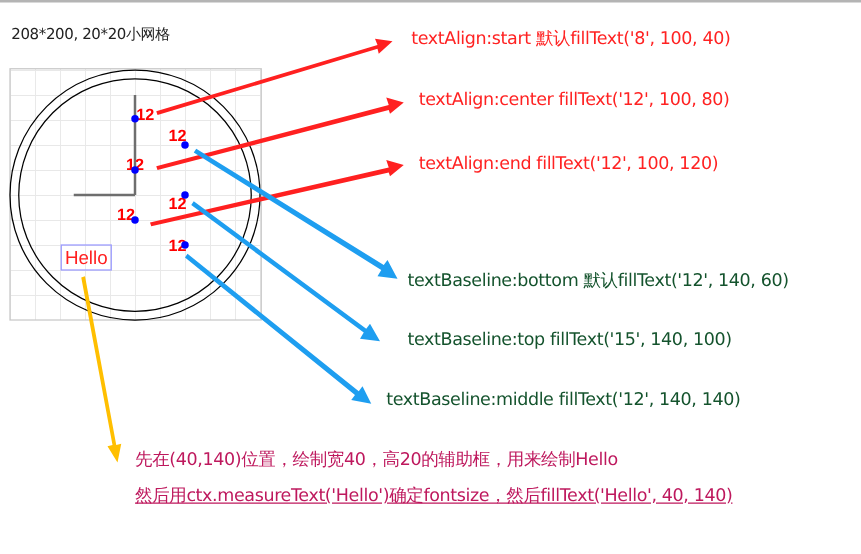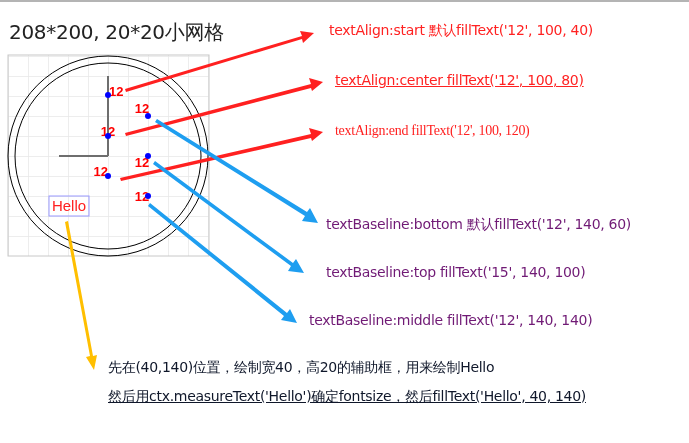--- a/index.html
+++ b/index.html
@@ -1,23 +1,23 @@
 <!DOCTYPE html>
 <html><head>
 <meta charset="utf-8">
 <style>
   html, body { margin:0; padding:0; }
   body { width:689px; height:443px; position:relative; background:#ffffff; overflow:hidden;
          font-family:"DejaVu Sans","Liberation Sans",sans-serif; }
   .topline { position:absolute; left:0; top:0; width:689px; height:2px; background:#b4b4b4; }
-  .caption { position:absolute; left:9px; top:19px; font-size:20px; color:#222; white-space:nowrap; letter-spacing:-0.3px;text-align:center; }
+  .caption { position:absolute; left:9px; top:19px; font-size:12px; color:#222; white-space:nowrap; letter-spacing:-0.3px;text-align:center; }
   .label { position:absolute; font-size:14px; white-space:nowrap; letter-spacing:-0.3px; }
   .red { color:#ff2222; }
-  .blue { color:#701a75; }
-  .yellow { color:#0f172a; }
+  .blue { color:#14532d; }
+  .yellow { color:#be185d; }
   svg.overlay { position:absolute; left:0; top:0; }
 </style>
 </head>
 <body>
 
 <div class="topline"></div>
 <div class="caption">208*200, 20*20小网格</div>
 
 <svg class="overlay" width="689" height="443">
   <defs>
@@ -60,20 +60,20 @@
   <g fill="#1e9ef0">
     <polygon points="157,119 307,212 310,208 318,223 302,221 305,216 155,122"></polygon>
     <polygon points="155,161 293,263 296,259 304,273 288,271 291,266 153,164"></polygon>
     <polygon points="150,203 287,313 290,309 297,323 281,320 284,316 148,206"></polygon>
   </g>
   <g fill="#ffbf00">
     <polygon points="65,222 90,356 86,357 94,370 97,355 93,356 68,221"></polygon>
   </g>
 </svg>
 
-<div class="label red" style="left:329px; top:22px;">textAlign:start 默认fillText('12', 100, 40)</div>
-<div class="label red" style="left:335px; top:72px;text-decoration:underline;">textAlign:center fillText('12', 100, 80)</div>
-<div class="label red" style="left:335px; top:123px;font-family:Liberation Serif, serif;">textAlign:end fillText('12', 100, 120)</div>
+<div class="label red" style="left:329px; top:22px;">textAlign:start 默认fillText('8', 100, 40)</div>
+<div class="label red" style="left:335px; top:72px;">textAlign:center fillText('12', 100, 80)</div>
+<div class="label red" style="left:335px; top:123px;">textAlign:end fillText('12', 100, 120)</div>
 <div class="label blue" style="left:326px; top:216px;">textBaseline:bottom 默认fillText('12', 140, 60)</div>
 <div class="label blue" style="left:326px; top:264px;">textBaseline:top fillText('15', 140, 100)</div>
 <div class="label blue" style="left:309px; top:312px;">textBaseline:middle fillText('12', 140, 140)</div>
 <div class="label yellow" style="left:108px; top:359px;">先在(40,140)位置，绘制宽40，高20的辅助框，用来绘制Hello</div>
 <div class="label yellow" style="left:108px; top:388px;text-decoration:underline;">然后用ctx.measureText('Hello')确定fontsize，然后fillText('Hello', 40, 140)</div>
 
 </body></html>

